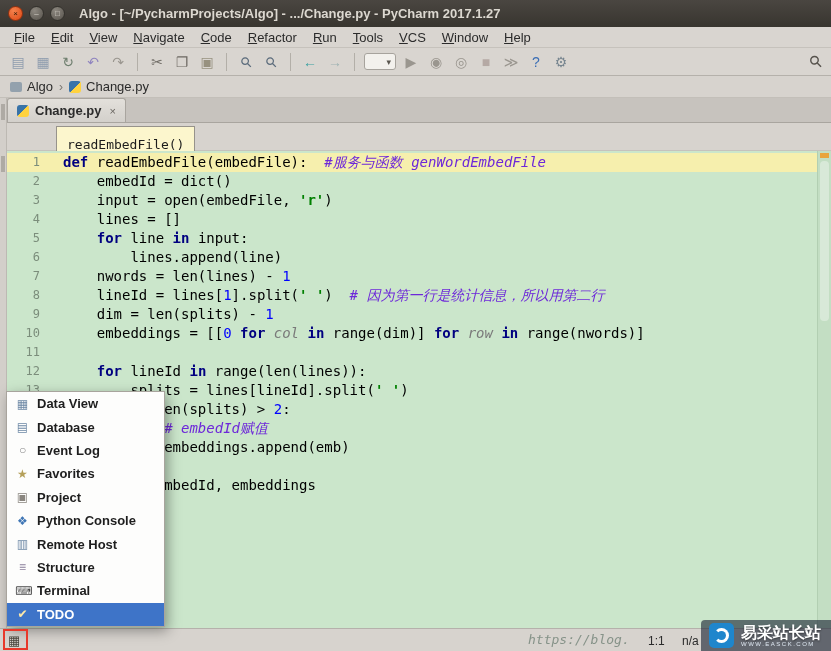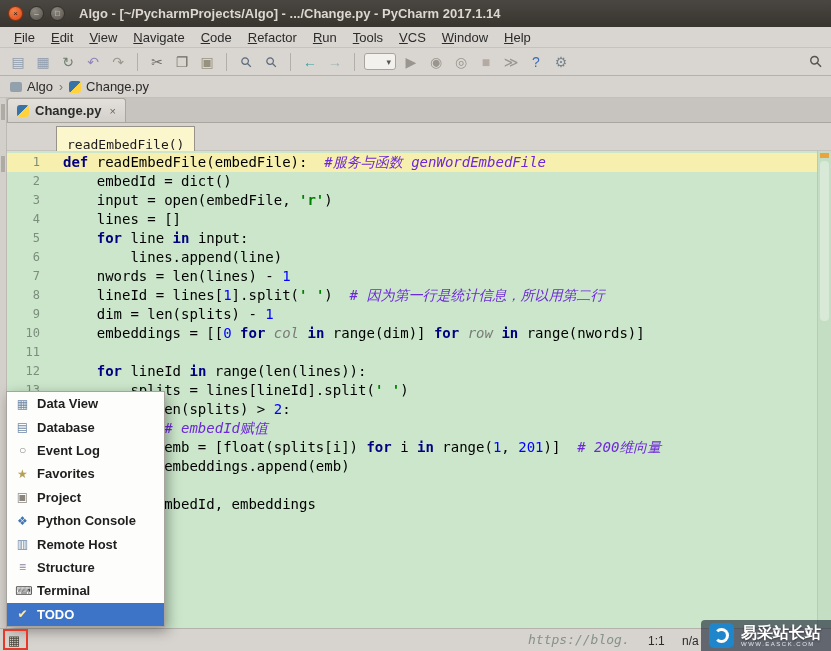--- a/index.html
+++ b/index.html
@@ -92,21 +92,21 @@
 <body>
 
 <div class="window">
 
   <div class="titlebar">
     <div class="window-buttons">
         <span class="winbtn close-button">×</span>
         <span class="winbtn minimize-button">–</span>
         <span class="winbtn maximize-button">□</span>
       </div>
-    <div class="title-text">Algo - [~/PycharmProjects/Algo] - .../Change.py - PyCharm 2017.1.14</div>
+    <div class="title-text">Algo - [~/PycharmProjects/Algo] - .../Change.py - PyCharm 2017.1.27</div>
   </div>
 
   <div class="menubar">
       <div class="menu-item"><u>F</u>ile</div>
       <div class="menu-item"><u>E</u>dit</div>
       <div class="menu-item"><u>V</u>iew</div>
       <div class="menu-item"><u>N</u>avigate</div>
       <div class="menu-item"><u>C</u>ode</div>
       <div class="menu-item"><u>R</u>efactor</div>
       <div class="menu-item"><u>R</u>un</div>
@@ -210,21 +210,20 @@
         <div class="code-line"><span class="tk-p">        lines.append(line)</span></div>
         <div class="code-line"><span class="tk-p">    nwords = len(lines) - </span><span class="tk-n">1</span></div>
         <div class="code-line"><span class="tk-p">    lineId = lines[</span><span class="tk-n">1</span><span class="tk-p">].split(</span><span class="tk-s">' '</span><span class="tk-p">)</span><span class="tk-c">  # 因为第一行是统计信息，所以用第二行</span></div>
         <div class="code-line"><span class="tk-p">    dim = len(splits) - </span><span class="tk-n">1</span></div>
         <div class="code-line"><span class="tk-p">    embeddings = [[</span><span class="tk-n">0</span><span class="tk-p"> </span><span class="tk-k">for</span><span class="tk-p"> </span><span class="tk-u">col</span><span class="tk-p"> </span><span class="tk-k">in</span><span class="tk-p"> range(dim)] </span><span class="tk-k">for</span><span class="tk-p"> </span><span class="tk-u">row</span><span class="tk-p"> </span><span class="tk-k">in</span><span class="tk-p"> range(nwords)]</span></div>
         <div class="code-line"></div>
         <div class="code-line"><span class="tk-p">    </span><span class="tk-k">for</span><span class="tk-p"> lineId </span><span class="tk-k">in</span><span class="tk-p"> range(len(lines)):</span></div>
         <div class="code-line"><span class="tk-p">        splits = lines[lineId].split(</span><span class="tk-s">' '</span><span class="tk-p">)</span></div>
         <div class="code-line"><span class="tk-p">        </span><span class="tk-k">if</span><span class="tk-p"> len(splits) &gt; </span><span class="tk-n">2</span><span class="tk-p">:</span></div>
         <div class="code-line"><span class="tk-c">            # embedId赋值</span></div>
-        <div class="code-line"><span class="tk-p">            emb = [float(splits[i]) </span><span class="tk-k">for</span><span class="tk-p"> i </span><span class="tk-k">in</span><span class="tk-p"> range(</span><span class="tk-n">1</span><span class="tk-p">, </span><span class="tk-n">201</span><span class="tk-p">)]</span><span class="tk-c">  # 200维向量</span></div>
         <div class="code-line"><span class="tk-p">            embeddings.append(emb)</span></div>
         <div class="code-line"></div>
         <div class="code-line"><span class="tk-p">    </span><span class="tk-k">return</span><span class="tk-p"> embedId, embeddings</span></div>
         <div class="code-line"></div>
       </div>
     <div class="scrollbar">
       <div class="sb-thumb"></div>
       <div class="sb-marker"></div>
     </div>
   </div>

